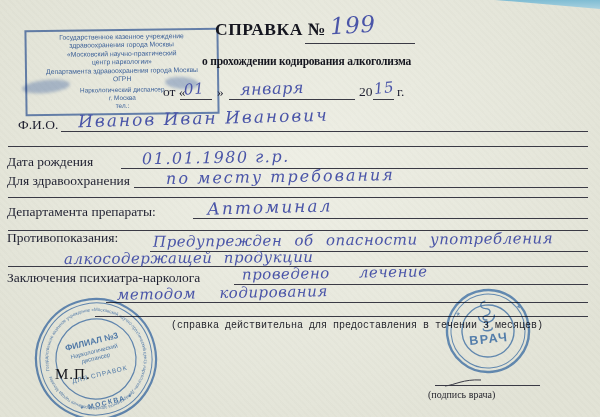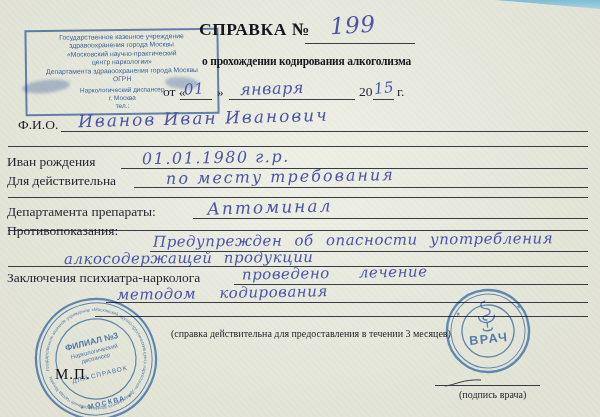--- a/index.html
+++ b/index.html
@@ -23,21 +23,21 @@
   .corner-stamp .ln{font-size:6.8px;line-height:8.4px;white-space:nowrap;}
   .corner-stamp .sub{margin-top:3px;}
   .corner-stamp .ln.small{font-size:6.4px;line-height:7.6px;}
   .smudge{position:absolute;background:rgba(70,110,190,.38);border-radius:50%;
         filter:blur(1.6px);mix-blend-mode:multiply;}
   .stamp-svg{position:absolute;mix-blend-mode:multiply;}
   .mp{font-size:15px;font-weight:normal;color:#14141a;letter-spacing:1px;}
   .sliver{position:absolute;right:0;top:0;width:105px;height:9px;
         background:linear-gradient(180deg,#7fbcd3,#a9d2e0);
         clip-path:polygon(0 0,100% 0,100% 100%);}
-  .caption{font-size:10px;color:#26262e;white-space:nowrap;margin-left:31px;}
+  .caption{font-size:10px;color:#26262e;white-space:nowrap;}
 </style>
 </head>
 <body>
 
 <div class="sliver"></div>
 
 <div class="corner-stamp">
   <div class="ln" style="margin-top:2px">Государственное казенное учреждение</div>
   <div class="ln">здравоохранения города Москвы</div>
   <div class="ln">«Московский научно-практический</div>
@@ -46,69 +46,69 @@
   <div class="ln">ОГРН</div>
   <div class="sub">
     <div class="ln small">Наркологический диспансер</div>
     <div class="ln small">г. Москва</div>
     <div class="ln small">тел.:</div>
   </div>
 </div>
 <div class="smudge" style="left:22px;top:80px;width:48px;height:13px;transform:rotate(-6deg);"></div>
 <div class="smudge" style="left:165px;top:77px;width:34px;height:12px;transform:rotate(4deg);"></div>
 
-<div class="abs title" style="left:199px;top:19px;">СПРАВКА №</div>
+<div class="abs title" style="left:215px;top:19px;">СПРАВКА №</div>
 <div class="hand" style="left:330px;top:12px;font-size:23px;transform:rotate(-3deg);">199</div>
 <div class="rule" style="left:305px;top:43px;width:110px;"></div>
 <div class="abs subtitle" style="left:202px;top:55px;font-family:Liberation Serif, serif;">о прохождении кодирования алкоголизма</div>
 
 <div class="abs lbl" style="left:163px;top:84px;">от «</div>
 <div class="hand" style="left:184px;top:80px;font-size:15px;transform:rotate(-4deg);">01</div>
 <div class="rule" style="left:180px;top:99px;width:32px;"></div>
 <div class="abs lbl" style="left:217px;top:84px;">»</div>
 <div class="rule" style="left:229px;top:99px;width:126px;"></div>
 <div class="hand" style="left:240px;top:79px;font-size:16px;transform:rotate(-2deg);">января</div>
 <div class="abs lbl" style="left:359px;top:84px;text-align:center;">20</div>
 <div class="rule" style="left:373px;top:99px;width:21px;"></div>
 <div class="hand" style="left:374px;top:79px;font-size:15px;transform:rotate(-6deg);">15</div>
 <div class="abs lbl" style="left:397px;top:84px;">г.</div>
 
 <div class="abs lbl" style="left:18px;top:117px;">Ф.И.О.</div>
 <div class="rule" style="left:61px;top:131px;width:527px;"></div>
 <div class="hand" style="left:78px;top:108px;font-size:17px;transform:rotate(-1.5deg);letter-spacing:2px;">Иванов Иван Иванович</div>
 <div class="rule" style="left:8px;top:146px;width:580px;"></div>
 
-<div class="abs lbl" style="left:7px;top:154px;">Иван рождения</div>
+<div class="abs lbl" style="left:7px;top:154px;">Дата рождения</div>
 <div class="rule" style="left:121px;top:168px;width:467px;"></div>
 <div class="hand" style="left:142px;top:148px;font-size:16px;transform:rotate(-1deg);letter-spacing:1.5px;">01.01.1980 г.р.</div>
 
-<div class="abs lbl" style="left:7px;top:173px;">Для действительна</div>
+<div class="abs lbl" style="left:7px;top:173px;">Для здравоохранения</div>
 <div class="rule" style="left:134px;top:187px;width:454px;"></div>
 <div class="hand" style="left:166px;top:167px;font-size:16px;transform:rotate(-1deg);letter-spacing:2px;">по месту требования</div>
 <div class="rule" style="left:8px;top:197px;width:580px;"></div>
 
 <div class="abs lbl" style="left:7px;top:204px;">Департамента препараты:</div>
 <div class="rule" style="left:193px;top:218px;width:395px;"></div>
 <div class="hand" style="left:207px;top:197px;font-size:17px;transform:rotate(-1.5deg);letter-spacing:2px;">Аптоминал</div>
 <div class="rule" style="left:8px;top:230px;width:580px;"></div>
 
-<div class="abs lbl" style="left:7px;top:223px;">Противопоказания:</div>
+<div class="abs lbl" style="left:7px;top:230px;">Противопоказания:</div>
 <div class="rule" style="left:150px;top:251px;width:438px;"></div>
 <div class="hand" style="left:153px;top:231px;font-size:15px;word-spacing:7px;transform:rotate(-.5deg);">Предупрежден об опасности употребления</div>
 <div class="rule" style="left:8px;top:266px;width:580px;"></div>
 <div class="hand" style="left:64px;top:249px;font-size:15px;word-spacing:6px;transform:rotate(-.5deg);">алкосодержащей продукции</div>
 
 <div class="abs lbl" style="left:7px;top:270px;">Заключения психиатра-нарколога</div>
 <div class="rule" style="left:234px;top:284px;width:354px;"></div>
 <div class="hand" style="left:242px;top:264px;font-size:15px;word-spacing:24px;transform:rotate(-1deg);">проведено лечение</div>
 <div class="rule" style="left:106px;top:302px;width:482px;"></div>
 <div class="hand" style="left:117px;top:284px;font-size:15px;word-spacing:18px;transform:rotate(-1deg);">методом кодирования</div>
 <div class="rule" style="left:95px;top:316px;width:493px;"></div>
 
-<div class="abs note" style="left:171px;top:328px;">(справка действительна для предоставления в течении 3 месяцев)</div>
+<div class="abs note" style="left:171px;top:320px;font-family:Liberation Mono, monospace;">(справка действительна для предоставления в течении 3 месяцев)</div>
 
 <svg class="stamp-svg" style="left:33px;top:296px;transform:rotate(-14deg);" width="126" height="126" viewBox="0 0 126 126">
   <g fill="none" stroke="#4679bf" stroke-opacity=".8">
     <circle cx="63" cy="63" r="60" stroke-width="2.2"></circle>
     <circle cx="63" cy="63" r="56" stroke-width="1"></circle>
     <circle cx="63" cy="63" r="40" stroke-width="1.2"></circle>
   </g>
   <defs>
     <path id="ringPath" d="M 15,63 A 48,48 0 1 1 111,63 A 48,48 0 1 1 15,63"></path>
   </defs>

